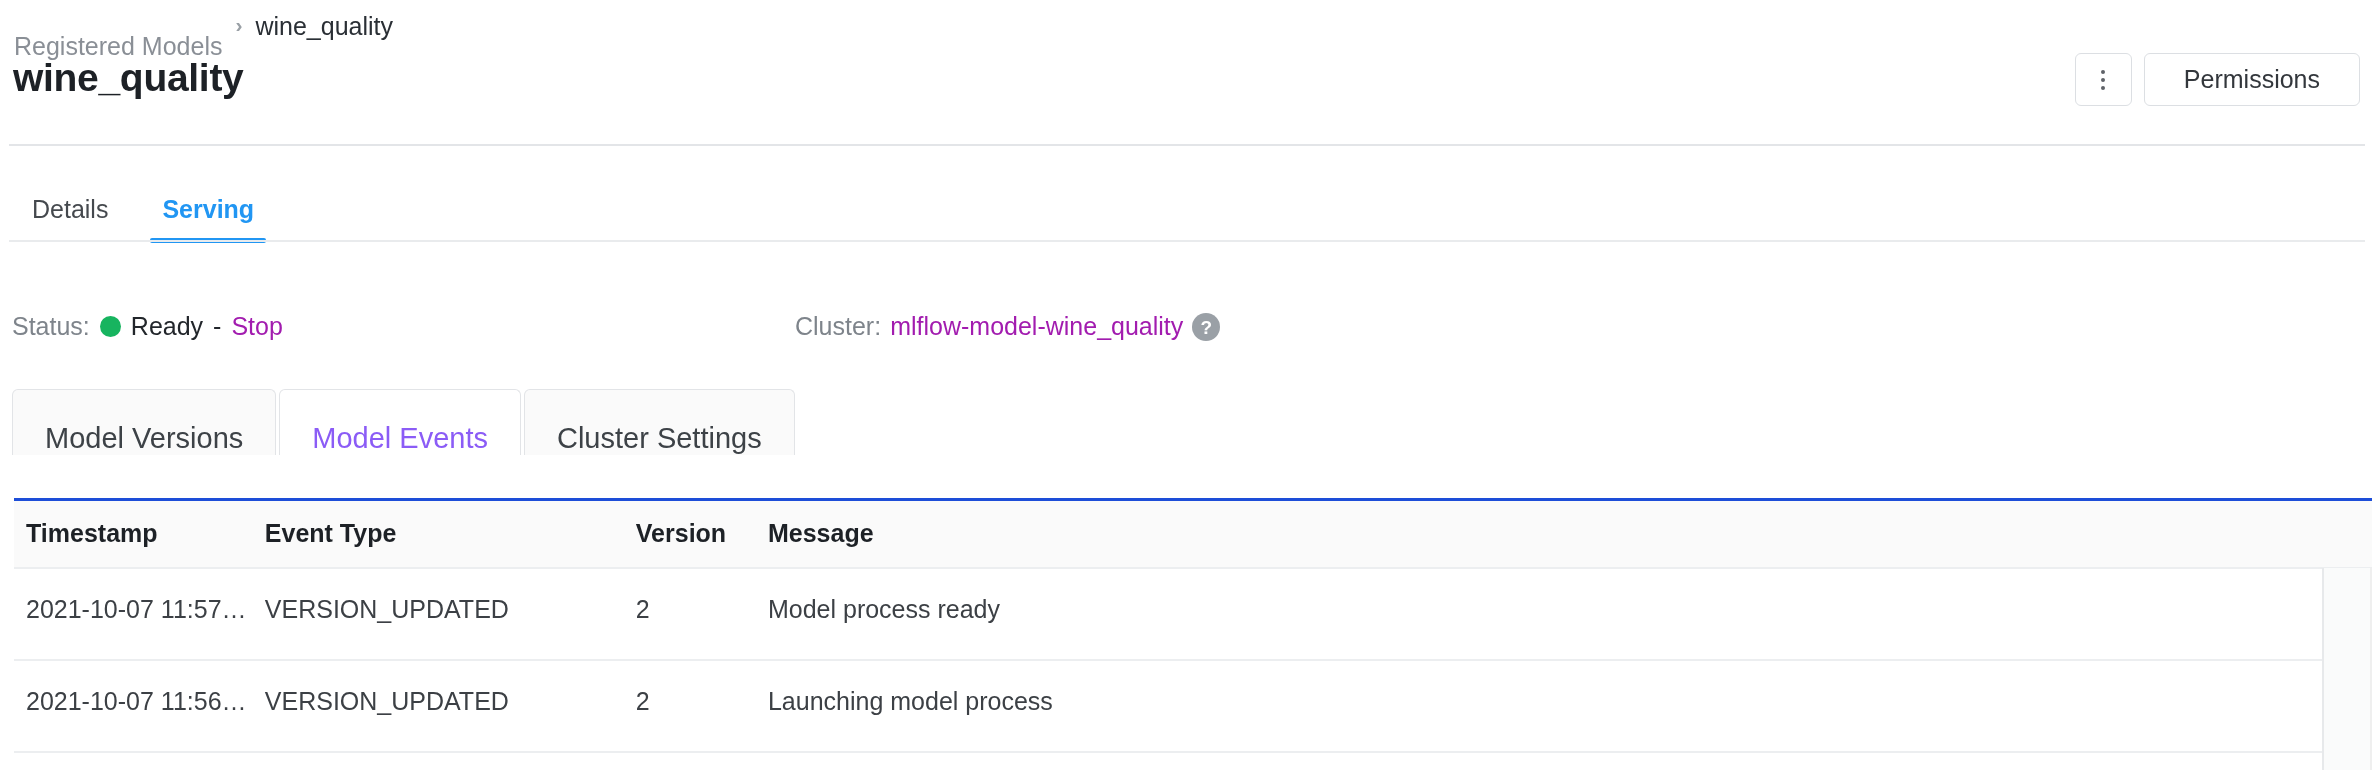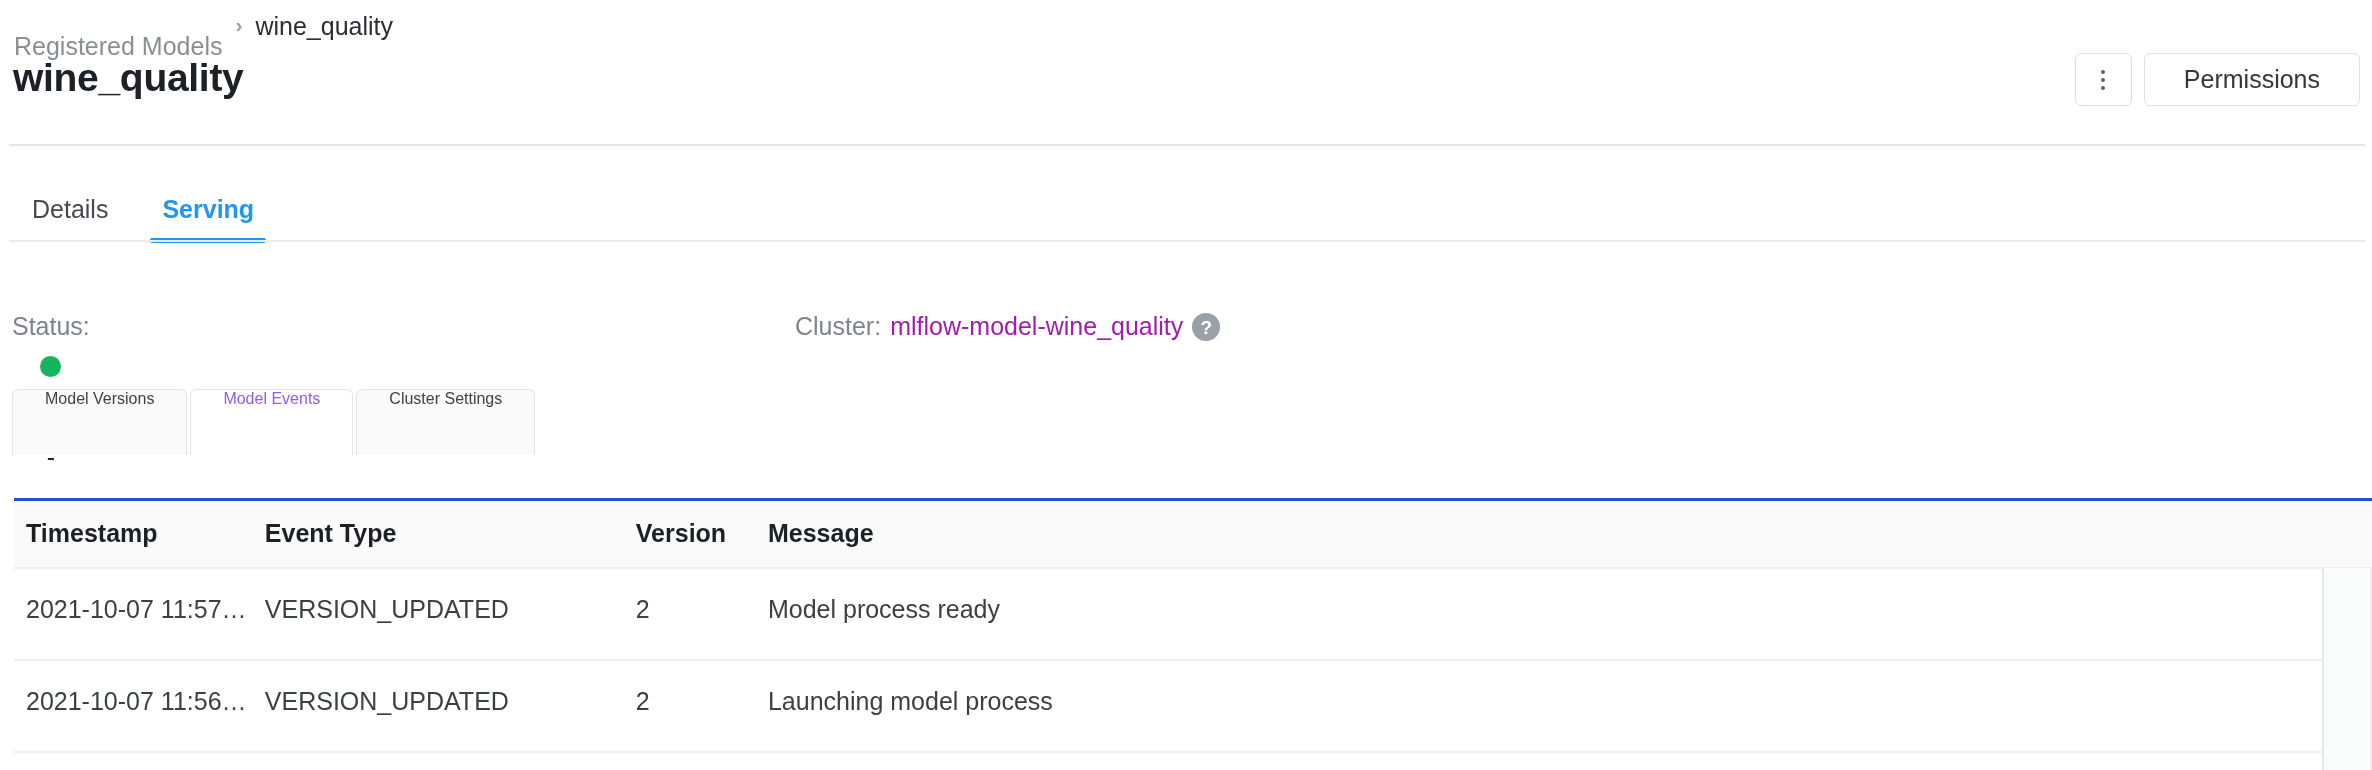--- a/index.html
+++ b/index.html
@@ -158,21 +158,20 @@
     font-size: 25px;
     line-height: 40px;
   }
   .status-block {
     position: absolute;
     left: 12px;
     top: 0;
     display: flex;
     align-items: center;
     gap: 10px;
-    flex-direction: column;
   }
   .muted-label { color: #7e848b; }
   .status-dot {
     width: 21px;
     height: 21px;
     border-radius: 50%;
     background: #17b45f;
     display: inline-block;
   }
   .status-text { color: #22262b; }
@@ -212,23 +211,23 @@
     top: 389px;
     display: flex;
     align-items: flex-end;
     height: 66px;
   }
   .subtab {
     height: 66px;
     min-width: 100px;
     padding: 0 32px;
     display: inline-flex;
-    align-items: flex-start;
+    align-items: flex-end;
     justify-content: center;
-    font-size: 16px;
+    font-size: 29px;
     color: #3d4247;
     background: #fafafa;
     border: 1px solid #e2e4e7;
     border-bottom: none;
     border-radius: 6px 6px 0 0;
     margin-right: 3px;
     cursor: pointer;
     white-space: nowrap;
     position: relative;
   }

